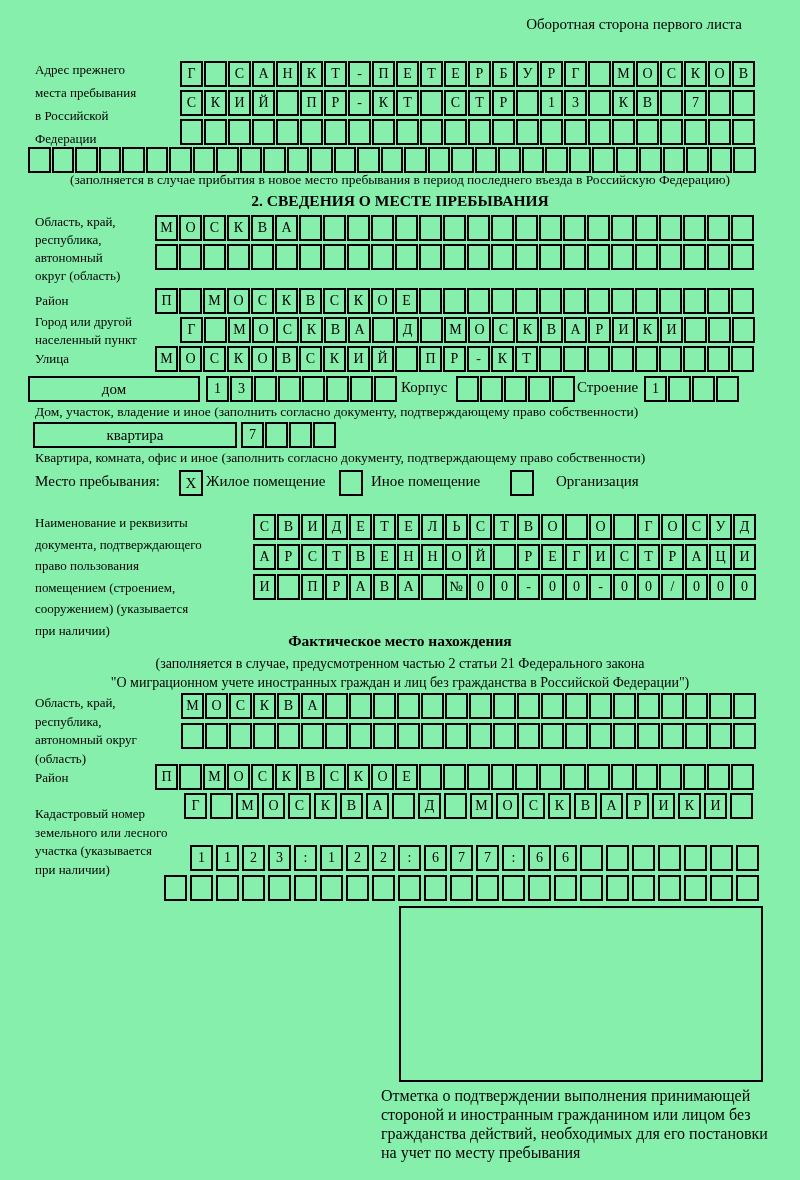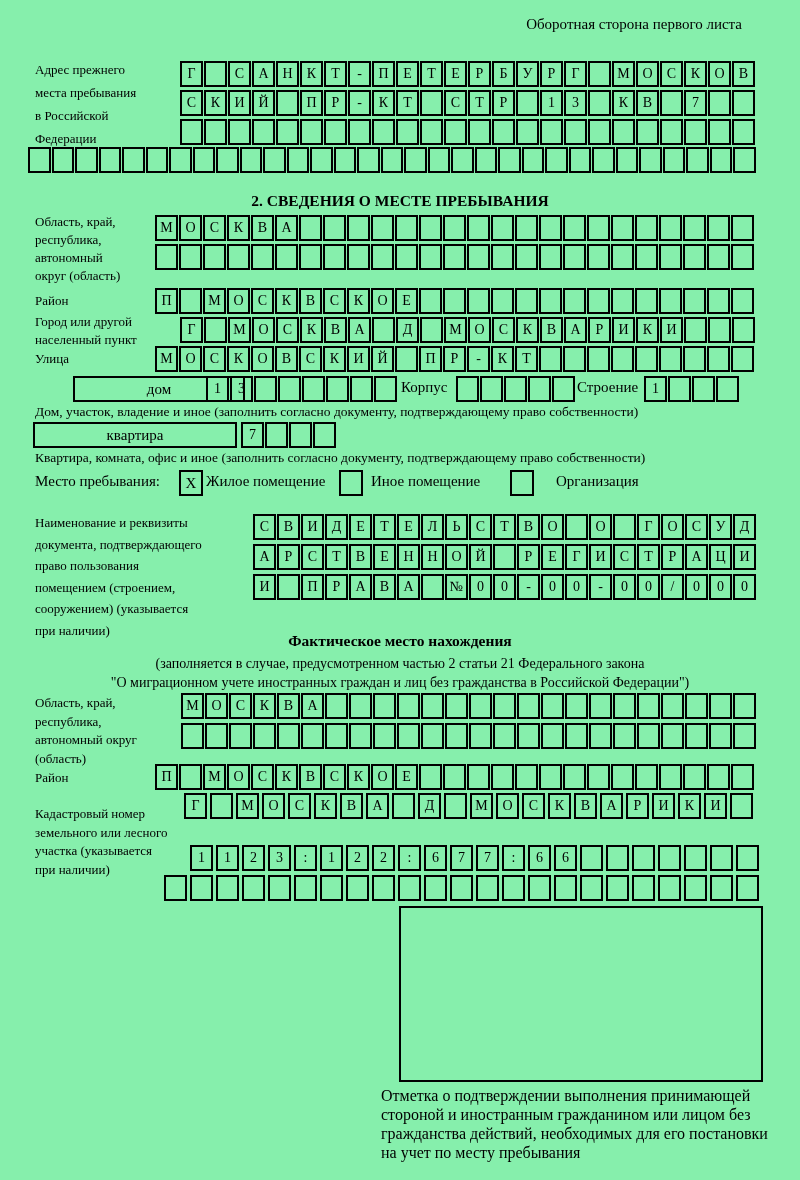--- a/index.html
+++ b/index.html
@@ -147,20 +147,21 @@
       <div class="cell"></div>
       <div class="cell"></div>
       <div class="cell"></div>
       <div class="cell"></div>
       <div class="cell"></div>
       <div class="cell"></div>
       <div class="cell"></div>
       <div class="cell"></div>
       <div class="cell"></div>
     </div>
+  <div class="note-center" style="top:172px;">(заполняется в случае прибытия в новое место пребывания в период последнего въезда в Российскую Федерацию)</div>
 
   <div class="title" style="top:192px;">2. СВЕДЕНИЯ О МЕСТЕ ПРЕБЫВАНИЯ</div>
 
   <div class="lbl lh18" style="left:35px;top:213px;width:130px;">Область, край,
 республика,
 автономный
 округ (область)</div>
   <div class="row" style="left:155px;top:215px;">
       <div class="cell">М</div>
       <div class="cell">О</div>
@@ -296,21 +297,21 @@
       <div class="cell"></div>
       <div class="cell"></div>
       <div class="cell"></div>
       <div class="cell"></div>
       <div class="cell"></div>
       <div class="cell"></div>
       <div class="cell"></div>
       <div class="cell"></div>
     </div>
 
-  <div class="widebox" style="left:28px;top:376px;width:168px;margin-left:45px;">дом</div>
+  <div class="widebox" style="left:28px;top:376px;width:168px;">дом</div>
   <div class="row" style="left:206px;top:376px;">
       <div class="cell">1</div>
       <div class="cell">3</div>
       <div class="cell"></div>
       <div class="cell"></div>
       <div class="cell"></div>
       <div class="cell"></div>
       <div class="cell"></div>
       <div class="cell"></div>
     </div>

